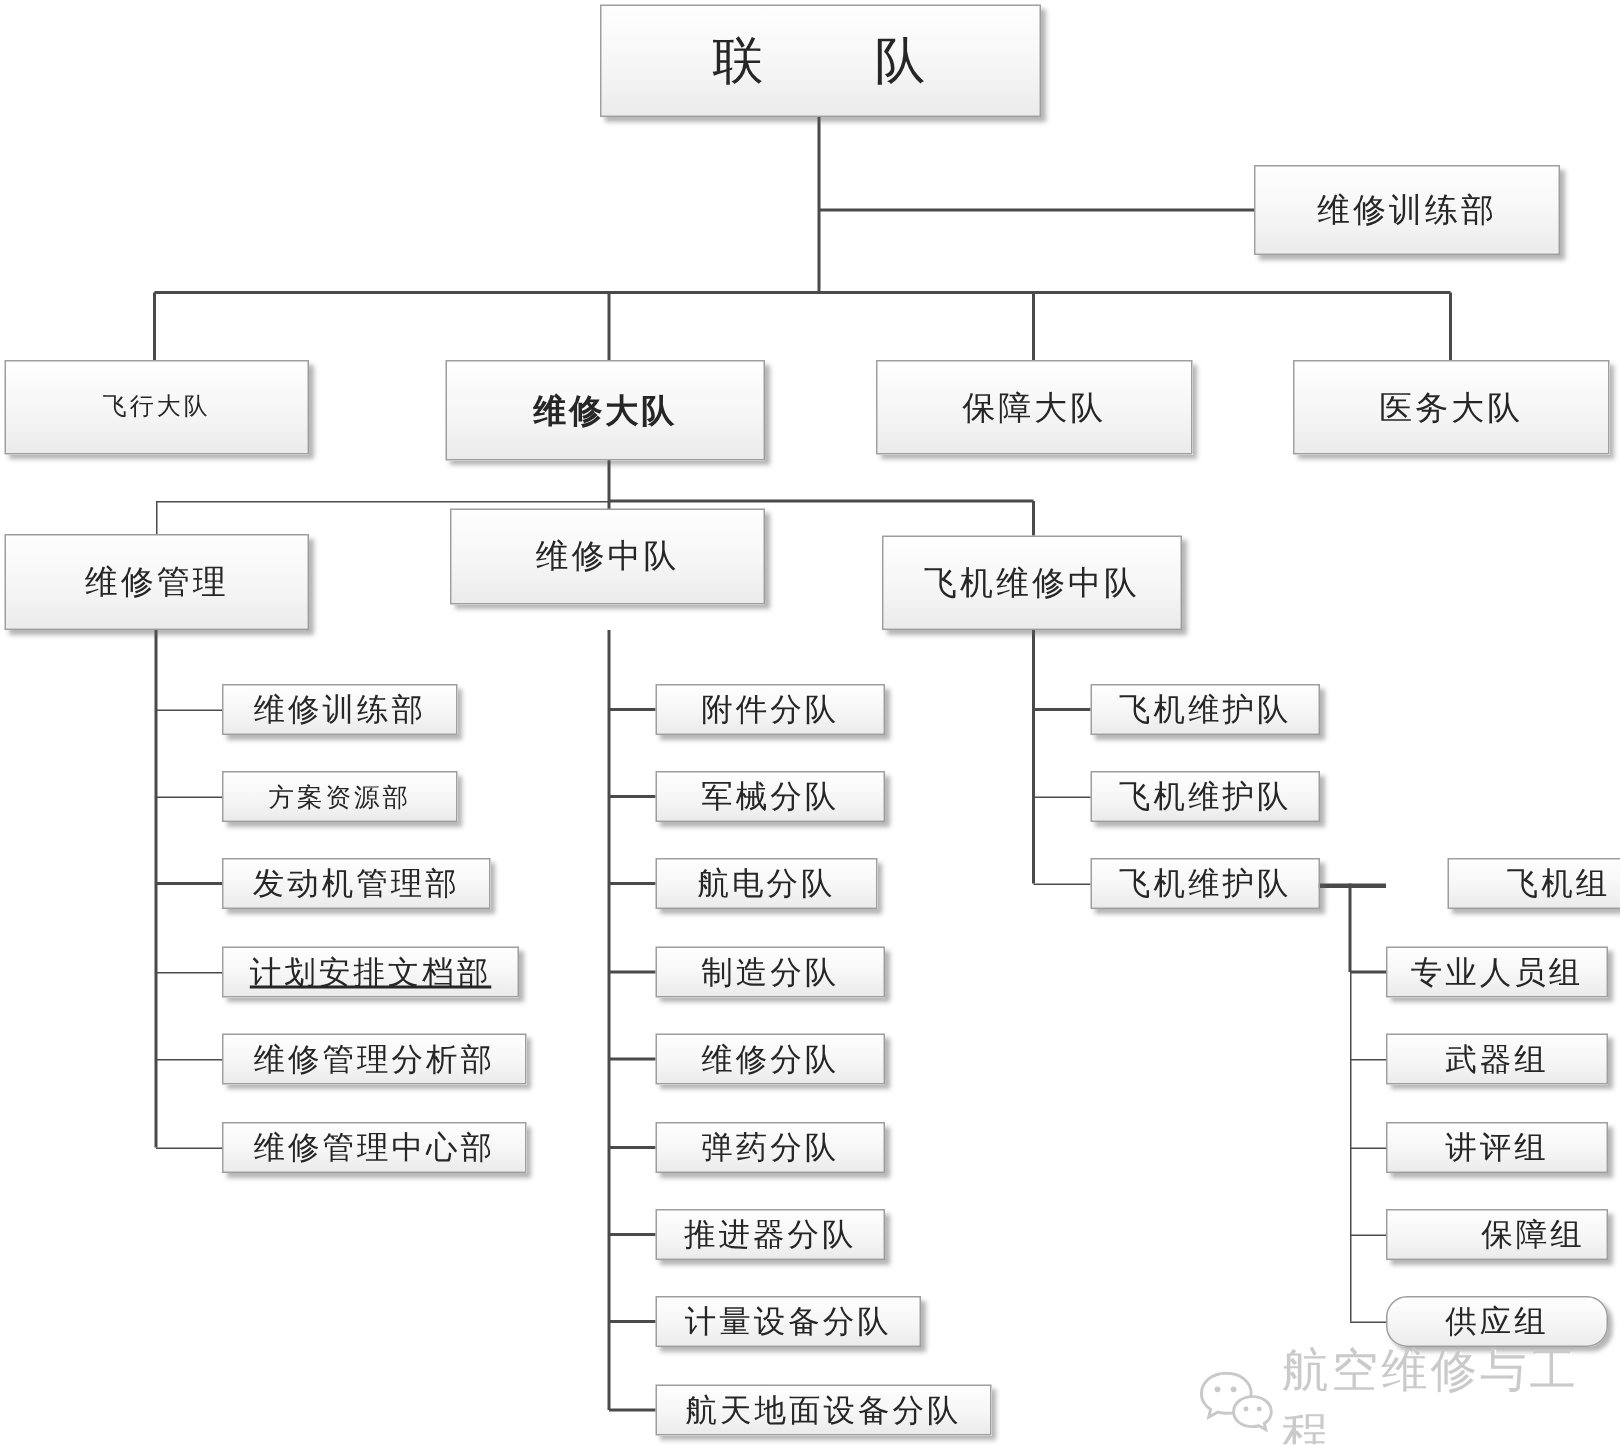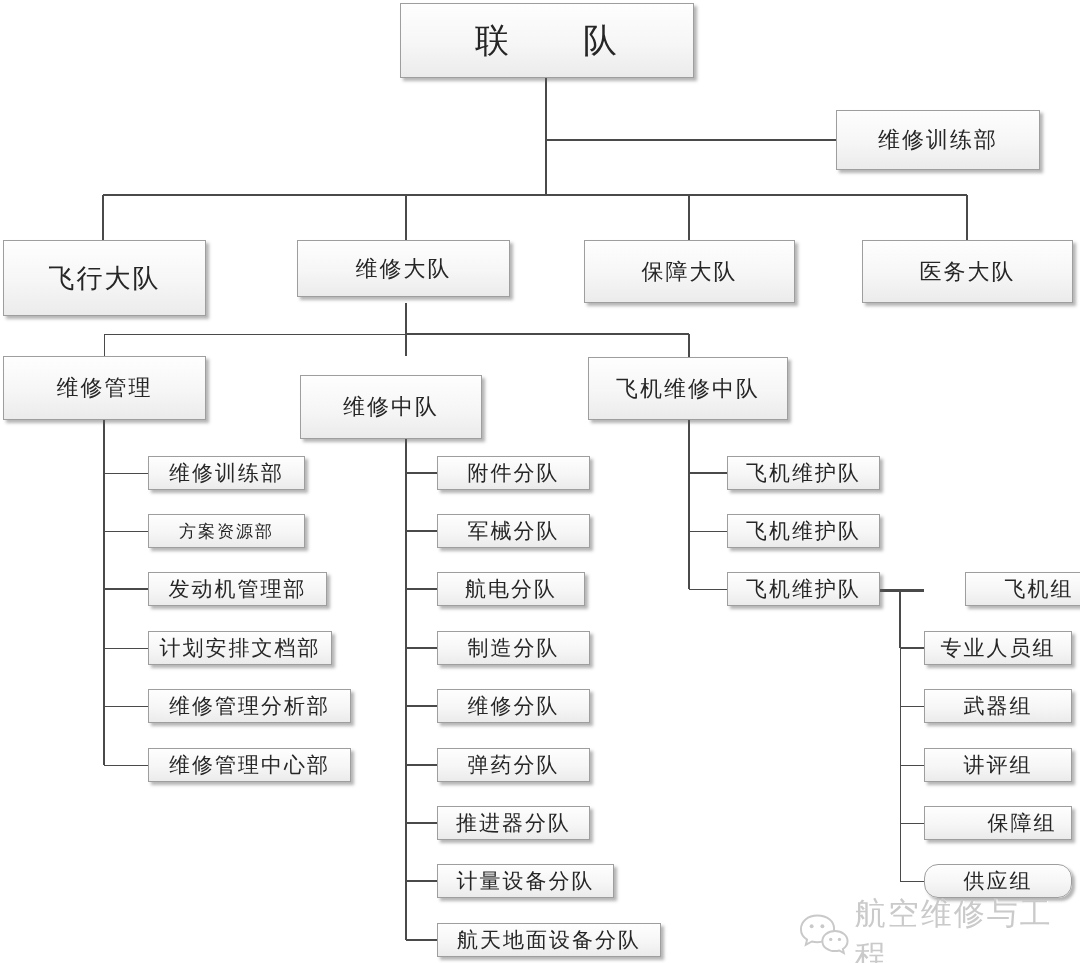--- a/index.html
+++ b/index.html
@@ -75,31 +75,31 @@
       <div class="edge" style="left: 899.5px; top: 648px; width: 1px; height: 233px;"></div>
       <div class="edge" style="left: 900px; top: 647px; width: 24px; height: 2px;"></div>
       <div class="edge" style="left: 900px; top: 705.5px; width: 24px; height: 1px;"></div>
       <div class="edge" style="left: 900px; top: 764.5px; width: 24px; height: 1px;"></div>
       <div class="edge" style="left: 900px; top: 822.5px; width: 24px; height: 1px;"></div>
       <div class="edge" style="left: 900px; top: 880.5px; width: 24px; height: 1px;"></div>
     </div>
   <div id="nodes">
       <div class="node" style="left: 400px; top: 3px; width: 294px; height: 75px; font-size: 34px;">联　　队</div>
       <div class="node" style="left: 836px; top: 110px; width: 204px; height: 60px; font-size: 22px;">维修训练部</div>
-      <div class="node" style="left: 3px; top: 240px; width: 203px; height: 76px; font-size: 26px;">飞行大队</div>
-      <div class="node" style="left: 297px; top: 240px; width: 213px; height: 57px; font-size: 22px;">维修大队</div>
+      <div class="node" style="left: 3px; top: 240px; width: 203px; height: 63px; font-size: 16px;">飞行大队</div>
+      <div class="node" style="left: 297px; top: 240px; width: 213px; height: 67px; font-size: 22px; font-weight: bold;">维修大队</div>
       <div class="node" style="left: 584px; top: 240px; width: 211px; height: 63px; font-size: 22px;">保障大队</div>
       <div class="node" style="left: 862px; top: 240px; width: 211px; height: 63px; font-size: 22px;">医务大队</div>
       <div class="node" style="left: 3px; top: 356px; width: 203px; height: 64px; font-size: 22px;">维修管理</div>
-      <div class="node" style="left: 300px; top: 375px; width: 182px; height: 64px; font-size: 22px;">维修中队</div>
+      <div class="node" style="left: 300px; top: 339px; width: 210px; height: 64px; font-size: 22px;">维修中队</div>
       <div class="node" style="left: 588px; top: 357px; width: 200px; height: 63px; font-size: 22px;">飞机维修中队</div>
       <div class="node" style="left: 148px; top: 456px; width: 157px; height: 34px; font-size: 21px;">维修训练部</div>
       <div class="node" style="left: 148px; top: 514px; width: 157px; height: 34px; font-size: 17px;">方案资源部</div>
       <div class="node" style="left: 148px; top: 572px; width: 179px; height: 34px; font-size: 21px;">发动机管理部</div>
-      <div class="node" style="left: 148px; top: 631px; width: 184px; height: 34px; font-size: 21px;">计划安排文档部</div>
+      <div class="node" style="left: 148px; top: 631px; width: 198px; height: 34px; font-size: 21px; text-decoration: underline;">计划安排文档部</div>
       <div class="node" style="left: 148px; top: 689px; width: 203px; height: 34px; font-size: 21px;">维修管理分析部</div>
       <div class="node" style="left: 148px; top: 748px; width: 203px; height: 34px; font-size: 21px;">维修管理中心部</div>
       <div class="node" style="left: 437px; top: 456px; width: 153px; height: 34px; font-size: 21px;">附件分队</div>
       <div class="node" style="left: 437px; top: 514px; width: 153px; height: 34px; font-size: 21px;">军械分队</div>
       <div class="node" style="left: 437px; top: 572px; width: 148px; height: 34px; font-size: 21px;">航电分队</div>
       <div class="node" style="left: 437px; top: 631px; width: 153px; height: 34px; font-size: 21px;">制造分队</div>
       <div class="node" style="left: 437px; top: 689px; width: 153px; height: 34px; font-size: 21px;">维修分队</div>
       <div class="node" style="left: 437px; top: 748px; width: 153px; height: 34px; font-size: 21px;">弹药分队</div>
       <div class="node" style="left: 437px; top: 806px; width: 153px; height: 34px; font-size: 21px;">推进器分队</div>
       <div class="node" style="left: 437px; top: 864px; width: 177px; height: 34px; font-size: 21px;">计量设备分队</div>

